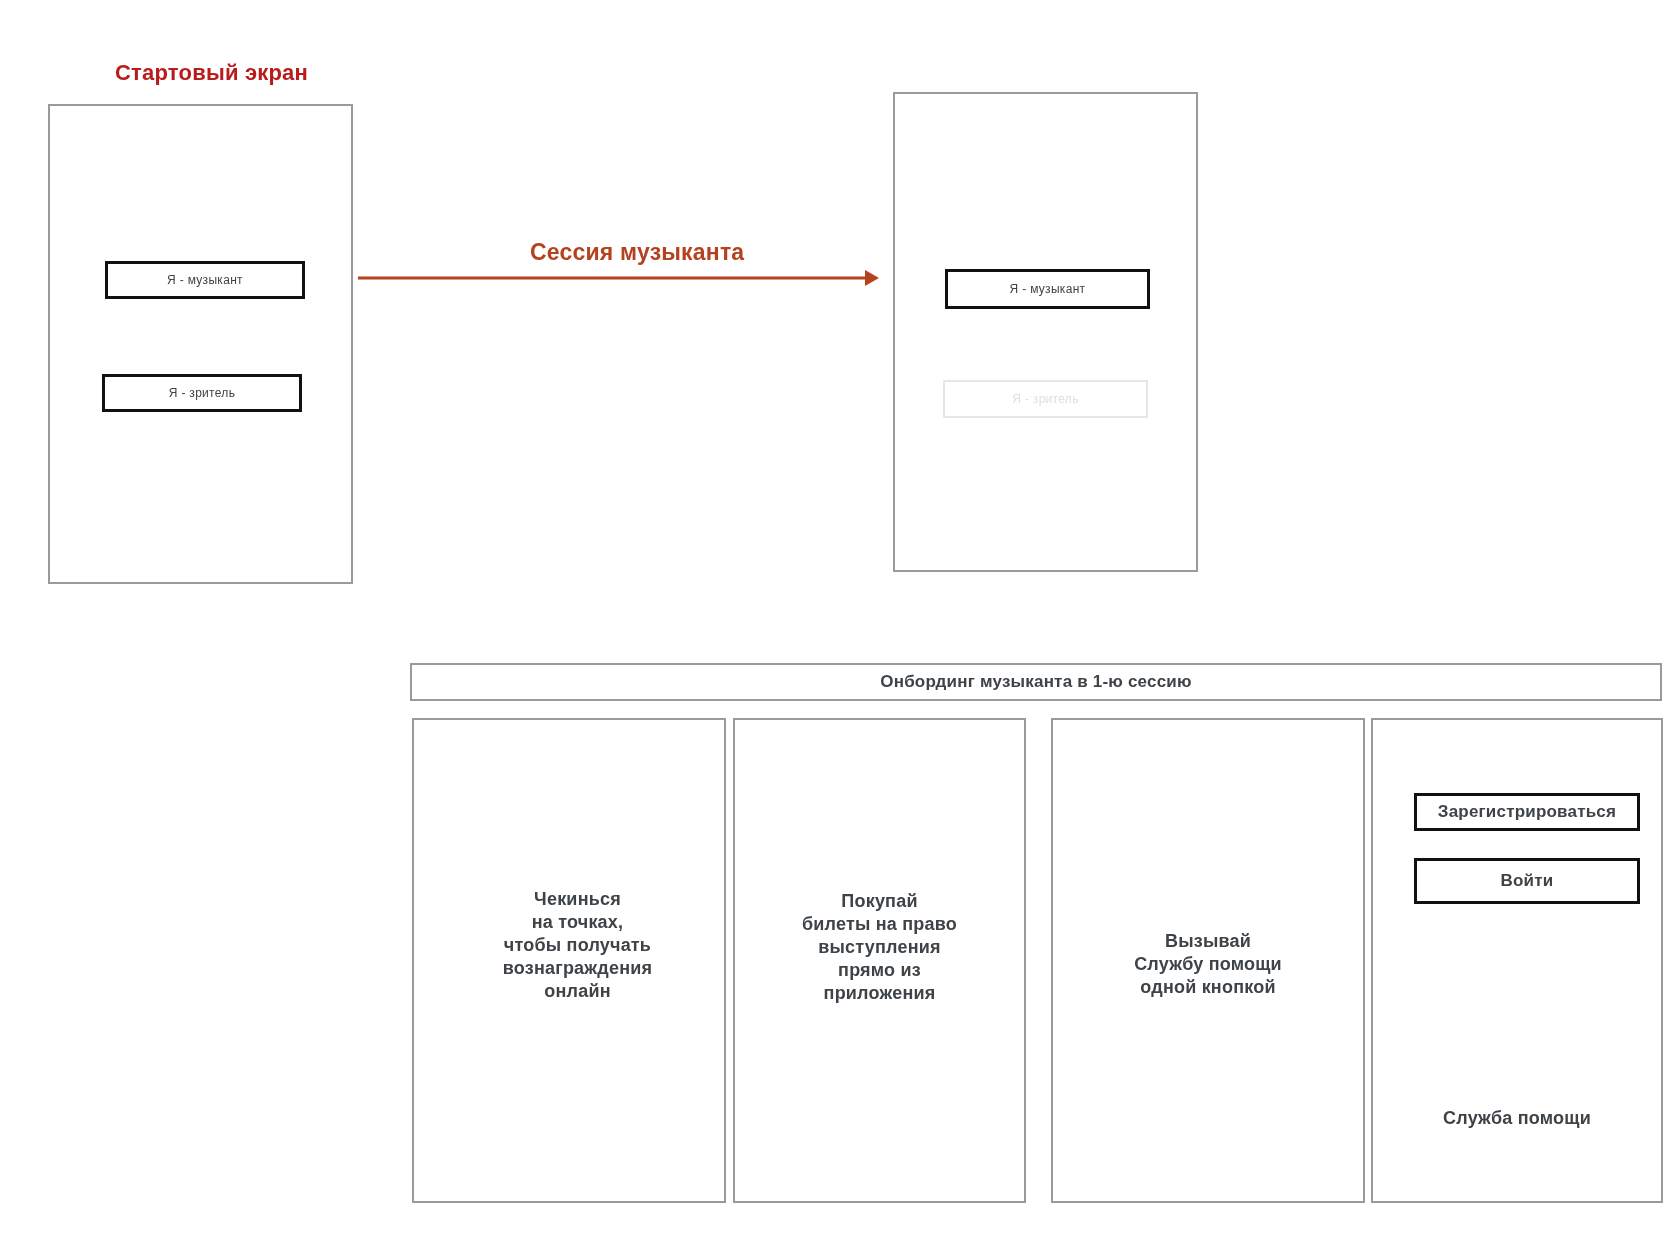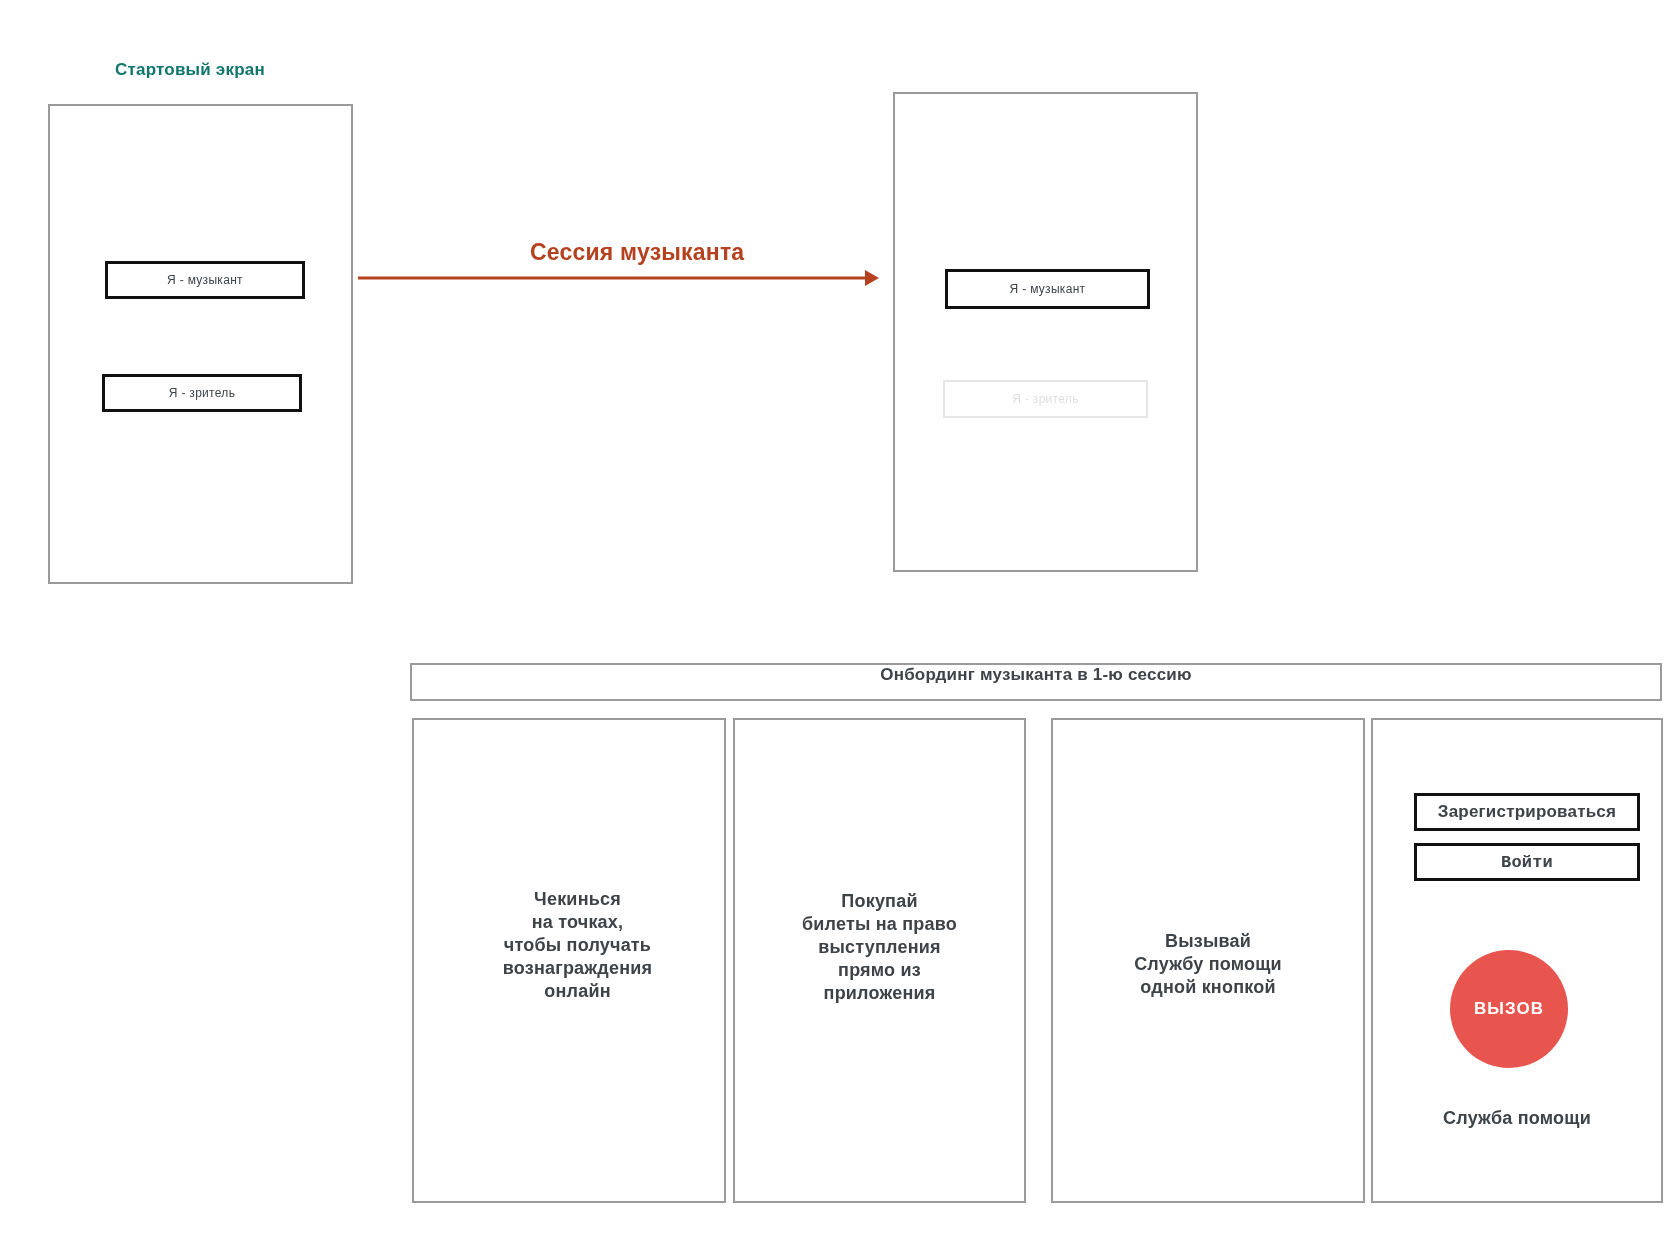--- a/index.html
+++ b/index.html
@@ -25,23 +25,23 @@
   
   .screen-frame {
     position: absolute;
     background: #ffffff;
     border: 2px solid #9a9a9a;
     box-sizing: border-box;
   }
 
   .frame-label {
     position: absolute;
-    font-size: 17px;
-    font-weight: bold;
-    color: #0f766e;
+    font-size: 22px;
+    font-weight: bold;
+    color: #b91c1c;
     letter-spacing: 0.2px;
     white-space: nowrap;
   }
 
   
   .opt-btn {
     position: absolute;
     box-sizing: border-box;
     background: #ffffff;
     border: 3px solid #111111;
@@ -92,21 +92,21 @@
     letter-spacing: 0.2px;
   }
 
   
   .header-bar {
     position: absolute;
     box-sizing: border-box;
     background: #ffffff;
     border: 2px solid #9a9a9a;
     display: flex;
-    align-items: flex-start;
+    align-items: center;
     justify-content: center;
     font-size: 17px;
     font-weight: bold;
     color: #3e4348;
     letter-spacing: 0.2px;
   }
 
   
   .card {
     position: absolute;
@@ -231,24 +231,21 @@
 Службу помощи
 одной кнопкой</div>
   </div>
 
   <div class="card" style="left:1371px; top:718px; width:292px; height:485px;">
 
     <div class="auth-btn" style="left:41px; top:73px; width:226px; height:38px;">
       <span>Зарегистрироваться</span>
     </div>
 
-    <div class="auth-btn" style="left:41px; top:123px; width:226px; height:38px;font-family:Liberation Mono, monospace;">
+    <div class="auth-btn" style="left:41px; top:138px; width:226px; height:46px;">
       <span>Войти</span>
     </div>
 
-    <div class="sos-circle" style="left:77px; top:230px; width:118px; height:118px;">
-      <span>ВЫЗОВ</span>
-    </div>
 
     <div class="sos-caption" style="top:368px;">Служба помощи</div>
   </div>
 
 </div>
 
 </body></html>

